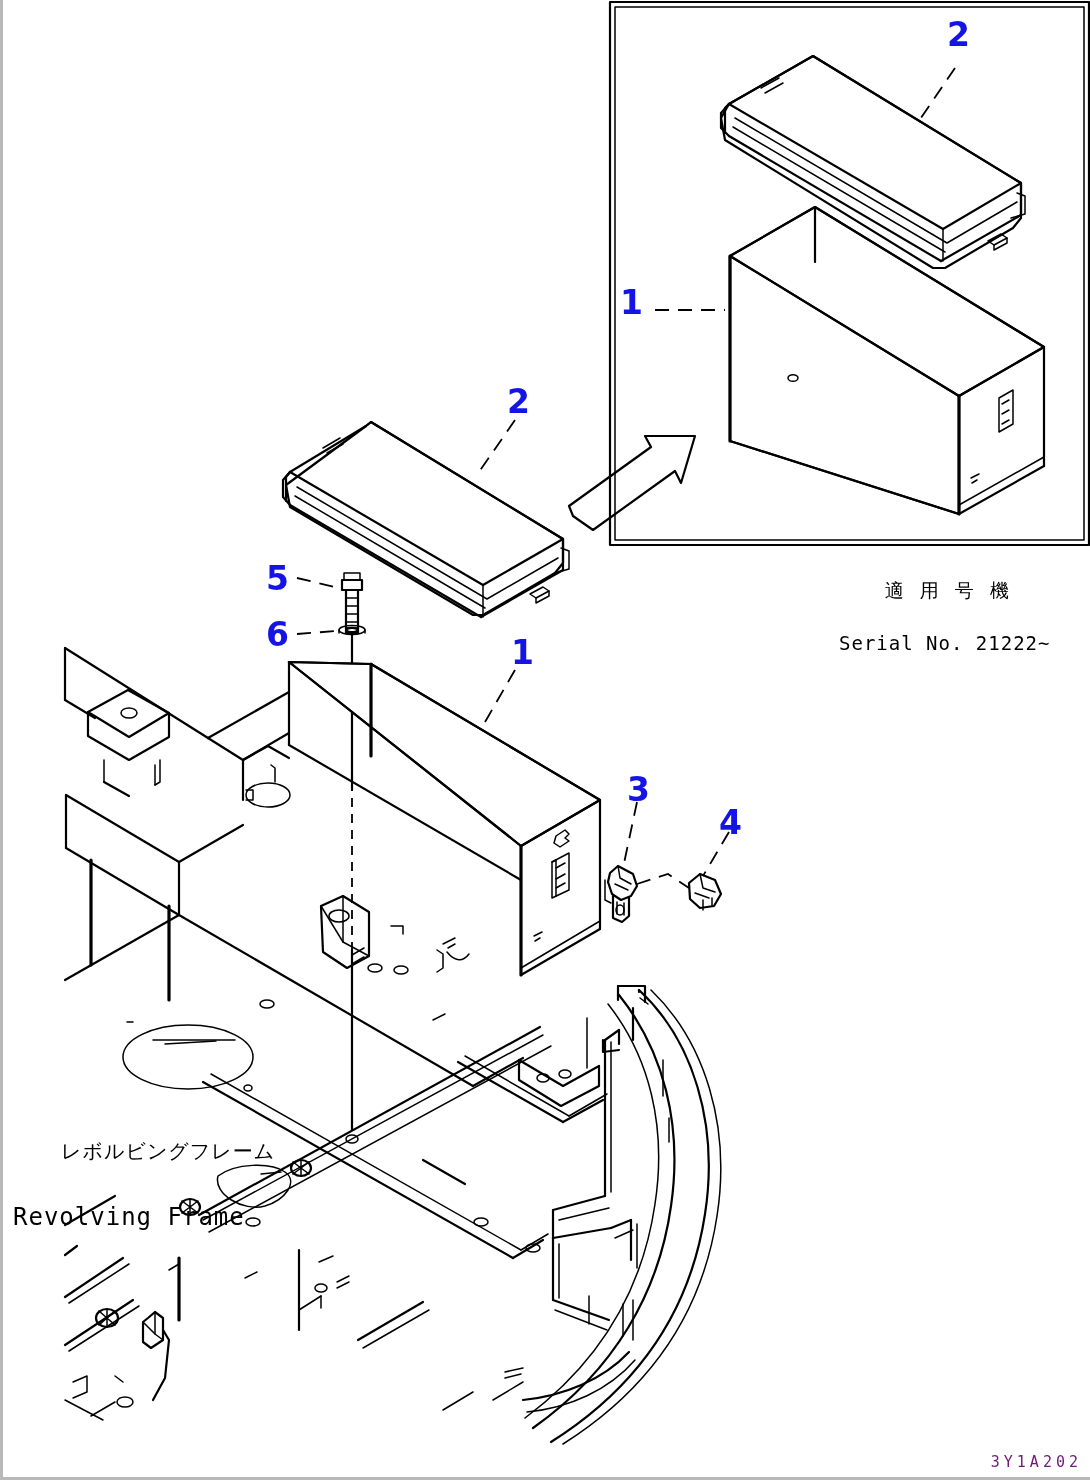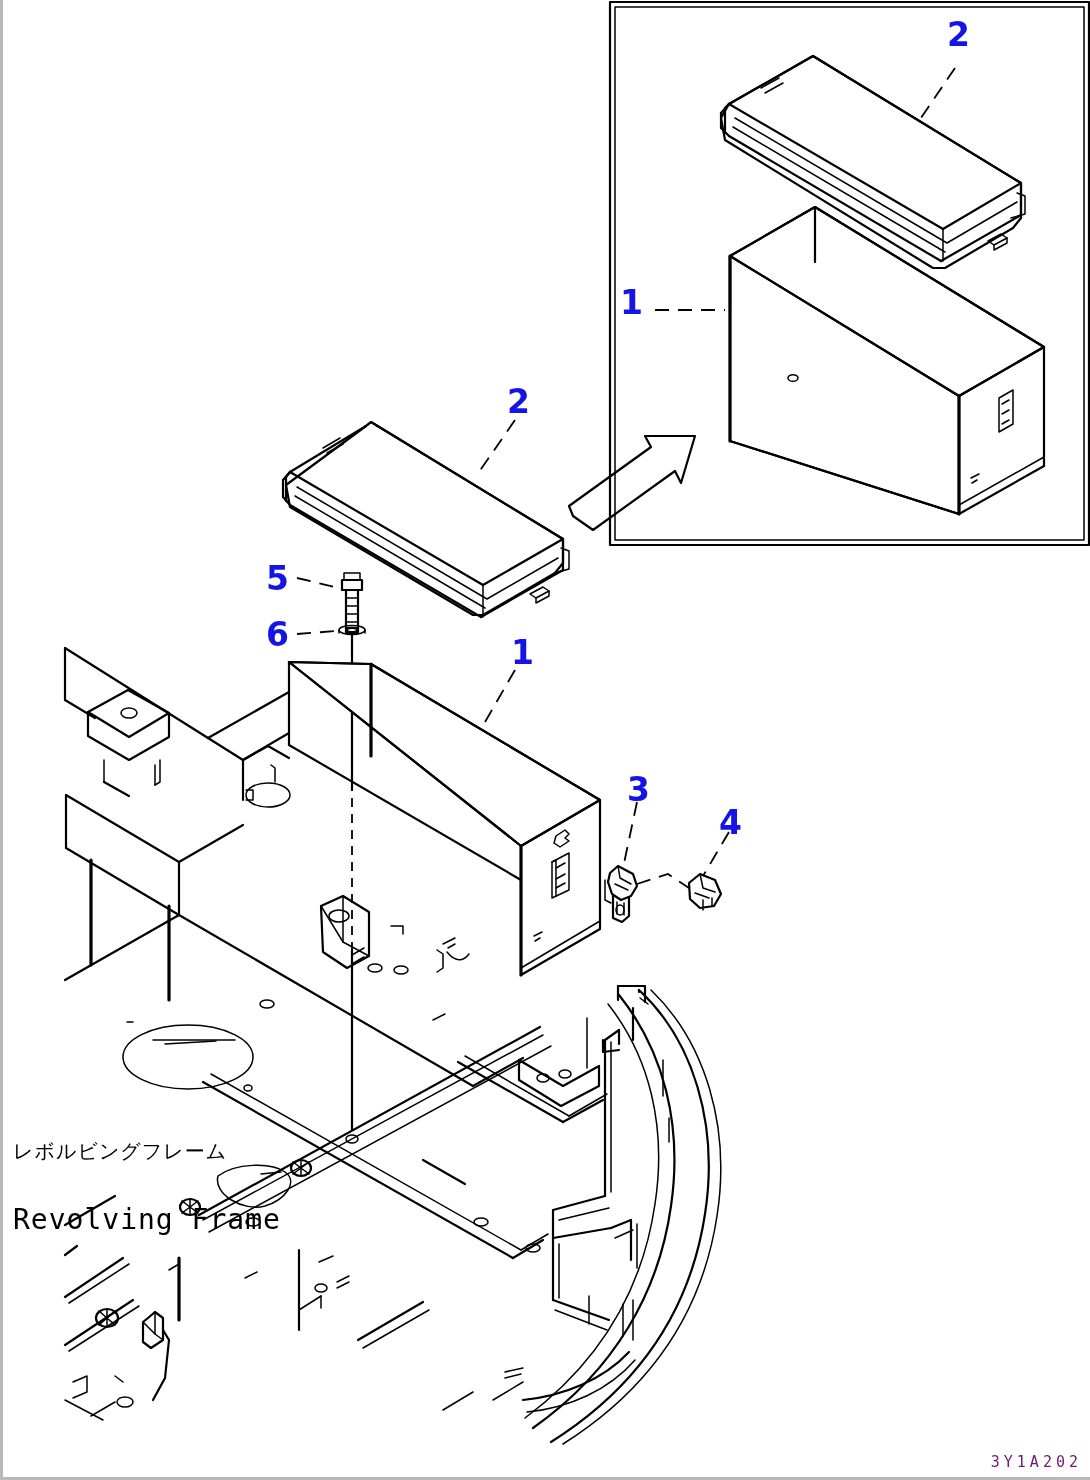--- a/index.html
+++ b/index.html
@@ -59,25 +59,26 @@
   .frame-label {
     position: absolute;
     color: #000000;
     white-space: pre;
   }
   .frame-label .jp {
     display: block;
     font-family: Liberation Mono, monospace;
     font-size: 20px;
     letter-spacing: 1px;
+    margin-left: 48px;
   }
   .frame-label .en {
     display: block;
     font-family: "DejaVu Sans Mono", "Liberation Mono", monospace;
-    font-size: 28px;
+    font-size: 24px;
     letter-spacing: 1px;
   }
   .drawing-code {
     position: absolute;
     right: 8px;
     bottom: 6px;
     color: #701a75;
     font-family: "DejaVu Sans Mono", "Liberation Mono", monospace;
     font-size: 15px;
     letter-spacing: 4px;
@@ -468,20 +469,24 @@
 
   <div class="callout" style="left:944px; top:18px;">2</div>
   <div class="callout" style="left:617px; top:286px;">1</div>
   <div class="callout" style="left:504px; top:385px;">2</div>
   <div class="callout" style="left:263px; top:562px;">5</div>
   <div class="callout" style="left:263px; top:618px;">6</div>
   <div class="callout" style="left:508px; top:636px;">1</div>
   <div class="callout" style="left:624px; top:773px;">3</div>
   <div class="callout" style="left:716px; top:806px;">4</div>
 
+  <div class="note-block" style="left:836px; top:552px;">
+    <span class="note-jp">適 用 号 機</span>
+    <span class="note-en" style="display:block; margin-top:2px;">Serial No. 21222~</span>
+  </div>
 
   <div class="frame-label" style="left:10px; top:1100px;">
     <span class="jp">レボルビングフレーム</span>
     <span class="en">Revolving Frame</span>
   </div>
 
   <div class="drawing-code">3Y1A202</div>
 
 </div>
 

